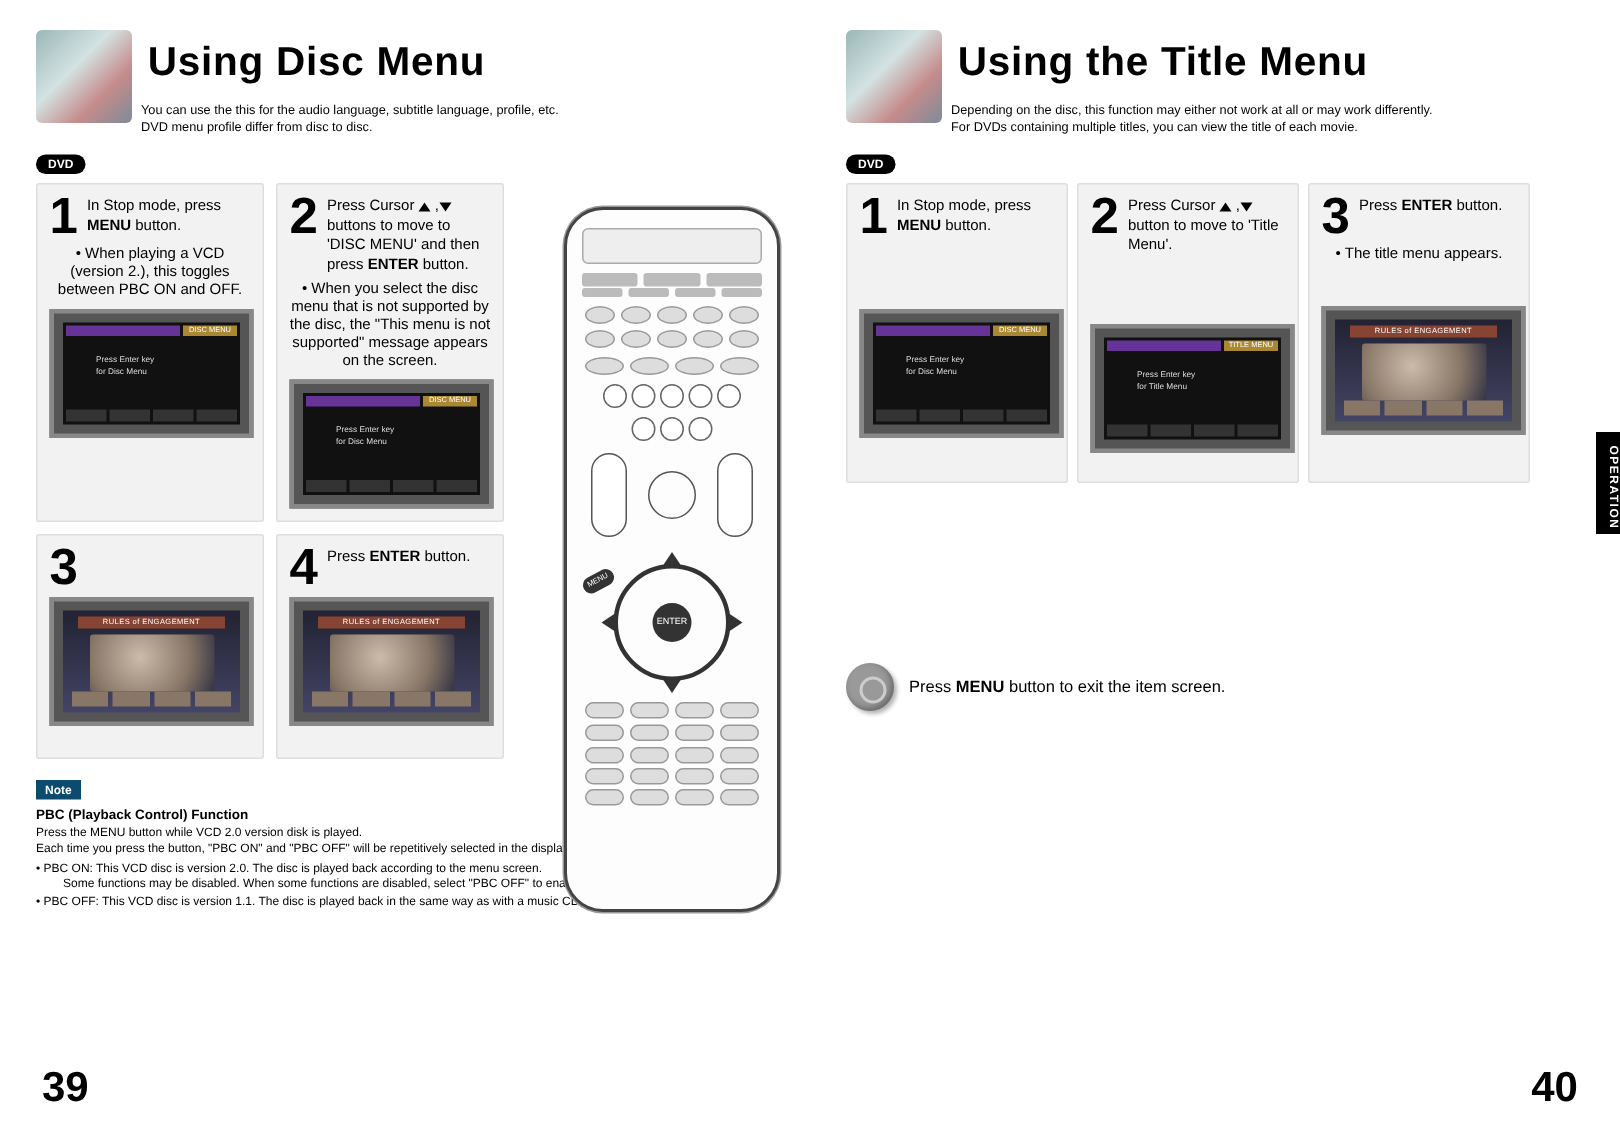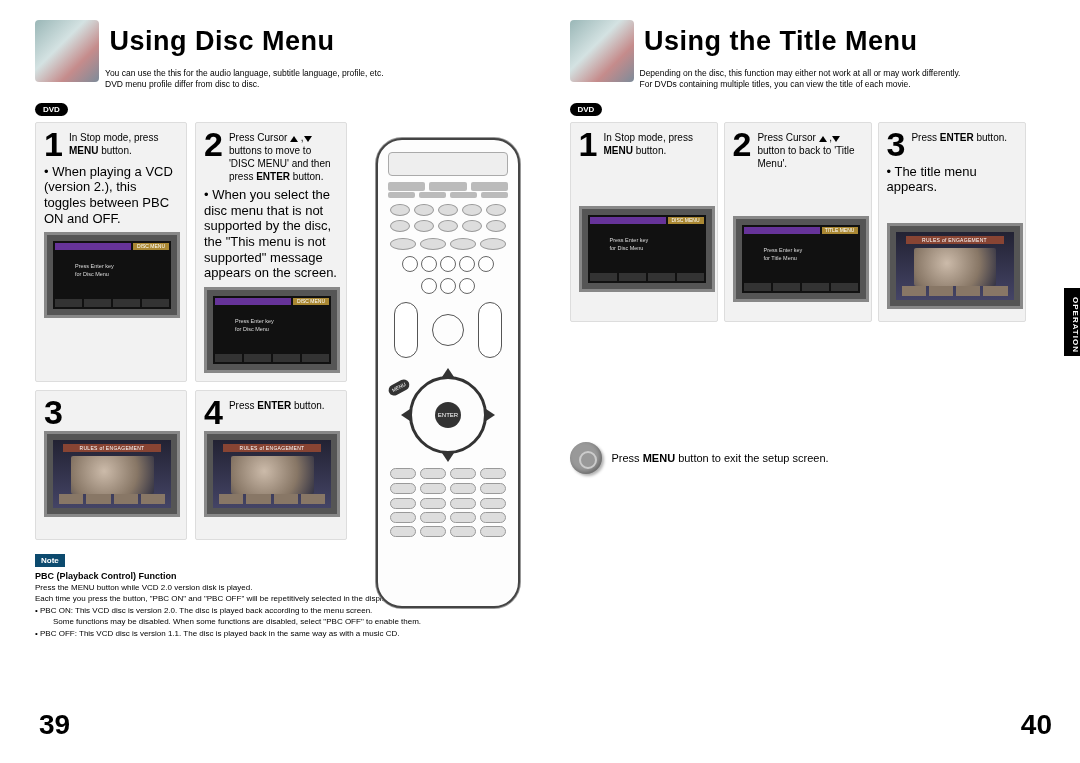--- a/index.html
+++ b/index.html
@@ -1,17 +1,17 @@
 <!DOCTYPE html>
 <html><head>
 <meta charset="utf-8">
 <style>
   * { box-sizing: border-box; margin: 0; padding: 0; }
   body { font-family: Arial, Helvetica, sans-serif; background: #fff; width: 1080px; height: 763px; position: relative; color: #000; }
-  .spread { display: flex; width: 100%; height: 100%; padding-left: 11px; }
+  .spread { display: flex; width: 100%; height: 100%; }
   .page { width: 50%; height: 100%; position: relative; padding: 20px 24px 20px 24px; }
   .page-right { padding-right: 18px; }
   
   .header-img { width: 64px; height: 62px; background: linear-gradient(135deg,#8aa 0%,#cdd 40%,#b77 70%,#678 100%); border-radius: 4px; opacity: .85; display:inline-block; vertical-align:top; margin-right:6px;}
   .page-title { display:inline-block; vertical-align:top; margin-top:6px;}
   .page-title h1 { font-size: 27px; font-weight: bold; letter-spacing:.5px;}
   .intro { font-size: 8.5px; margin-left: 70px; margin-top: -14px; line-height: 1.25; max-width: 410px; }
   
   .dvd-badge { display:inline-block; background:#000; color:#fff; border-radius:10px; font-size:8px; font-weight:bold; padding:2px 8px; margin: 14px 0 6px 0;}
   
@@ -19,21 +19,21 @@
   .step-card { background:#f2f2f2; border:1px solid #ddd; width:152px; padding:6px 8px 8px 8px; border-radius:2px; min-height:150px;}
   .step-head { display:flex; align-items:flex-start; gap:6px; margin-bottom:4px; }
   .step-num { font-size: 34px; font-weight: bold; line-height: .9; }
   .step-text { font-size: 10px; line-height: 1.3; margin-top:2px; }
   .step-text b { font-weight:bold; }
   .arrow-up, .arrow-down, .arrow-left, .arrow-right { display:inline-block; width:0;height:0; vertical-align:middle;}
   .arrow-up { border-left:4px solid transparent; border-right:4px solid transparent; border-bottom:6px solid #000;}
   .arrow-down { border-left:4px solid transparent; border-right:4px solid transparent; border-top:6px solid #000;}
   .arrow-left { border-top:4px solid transparent; border-bottom:4px solid transparent; border-right:6px solid #000;}
   .arrow-right { border-top:4px solid transparent; border-bottom:4px solid transparent; border-left:6px solid #000;}
-  .bullet { font-size:13px; line-height:1.2; margin:4px 0 6px 0;}
+  .bullet { font-size:10px; line-height:1.2; margin:4px 0 6px 0;text-align:center;}
   .bullet::before { content:"• "; }
   .tv-thumb { width:136px; height:86px; background:#555; border:3px solid #888; margin-top:4px; position:relative;}
   .tv-screen { position:absolute; inset:6px; background:#111; }
   .tv-screen .bar-top { position:absolute; top:2px; left:2px; right:40px; height:7px; background:#663399; }
   .tv-screen .bar-top2 { position:absolute; top:2px; right:2px; width:36px; height:7px; background:#a83; font-size:5px; color:#fff; text-align:center; line-height:7px;}
   .tv-screen .txt { position:absolute; top:22px; left:22px; font-size:5.5px; color:#ddd; line-height:1.4;}
   .tv-screen .bot-icons { position:absolute; bottom:2px; left:2px; right:2px; height:8px; display:flex; gap:2px;}
   .tv-screen .bot-icons span{ flex:1; background:#333;}
   .tv-thumb.movie .tv-screen { background:linear-gradient(#223,#446);}
   .tv-thumb.movie .tv-screen .title-band { position:absolute; top:4px; left:10px; right:10px; height:8px; background:#843; font-size:5px; color:#fff; text-align:center; line-height:8px; letter-spacing:.3px;}
@@ -326,21 +326,21 @@
               </div>
             </div>
         </div>
       </div>
 
       <div class="step-card">
         <div class="step-head">
           <div class="step-num">2</div>
           <div class="step-text">
             <span>Press Cursor </span><span class="arrow-up"></span> ,<span class="arrow-down"></span>
-            <span> button to back to 'Title Menu'.</span>
+            <span> button to move to 'Title Menu'.</span>
           </div>
         </div>
         <div style="height:38px;"></div>
         <div class="tv-thumb">
           <div class="tv-screen">
               <div class="bar-top"></div>
               <div class="bar-top2">TITLE MENU</div>
               <div class="txt">Press Enter key<br>for Title Menu</div>
               <div class="bot-icons">
                 <span></span>
@@ -372,19 +372,19 @@
                 <span></span>
               </div>
             </div>
         </div>
       </div>
     </div>
 
     <div class="tip-row">
       <div class="tip-circle"></div>
       <div class="tip-text">
-        <span>Press </span><b>MENU</b><span> button to exit the setup screen.</span>
+        <span>Press </span><b>MENU</b><span> button to exit the item screen.</span>
       </div>
     </div>
 
     <div class="page-number right">40</div>
   </div>
 </div>
 
 </body></html>

